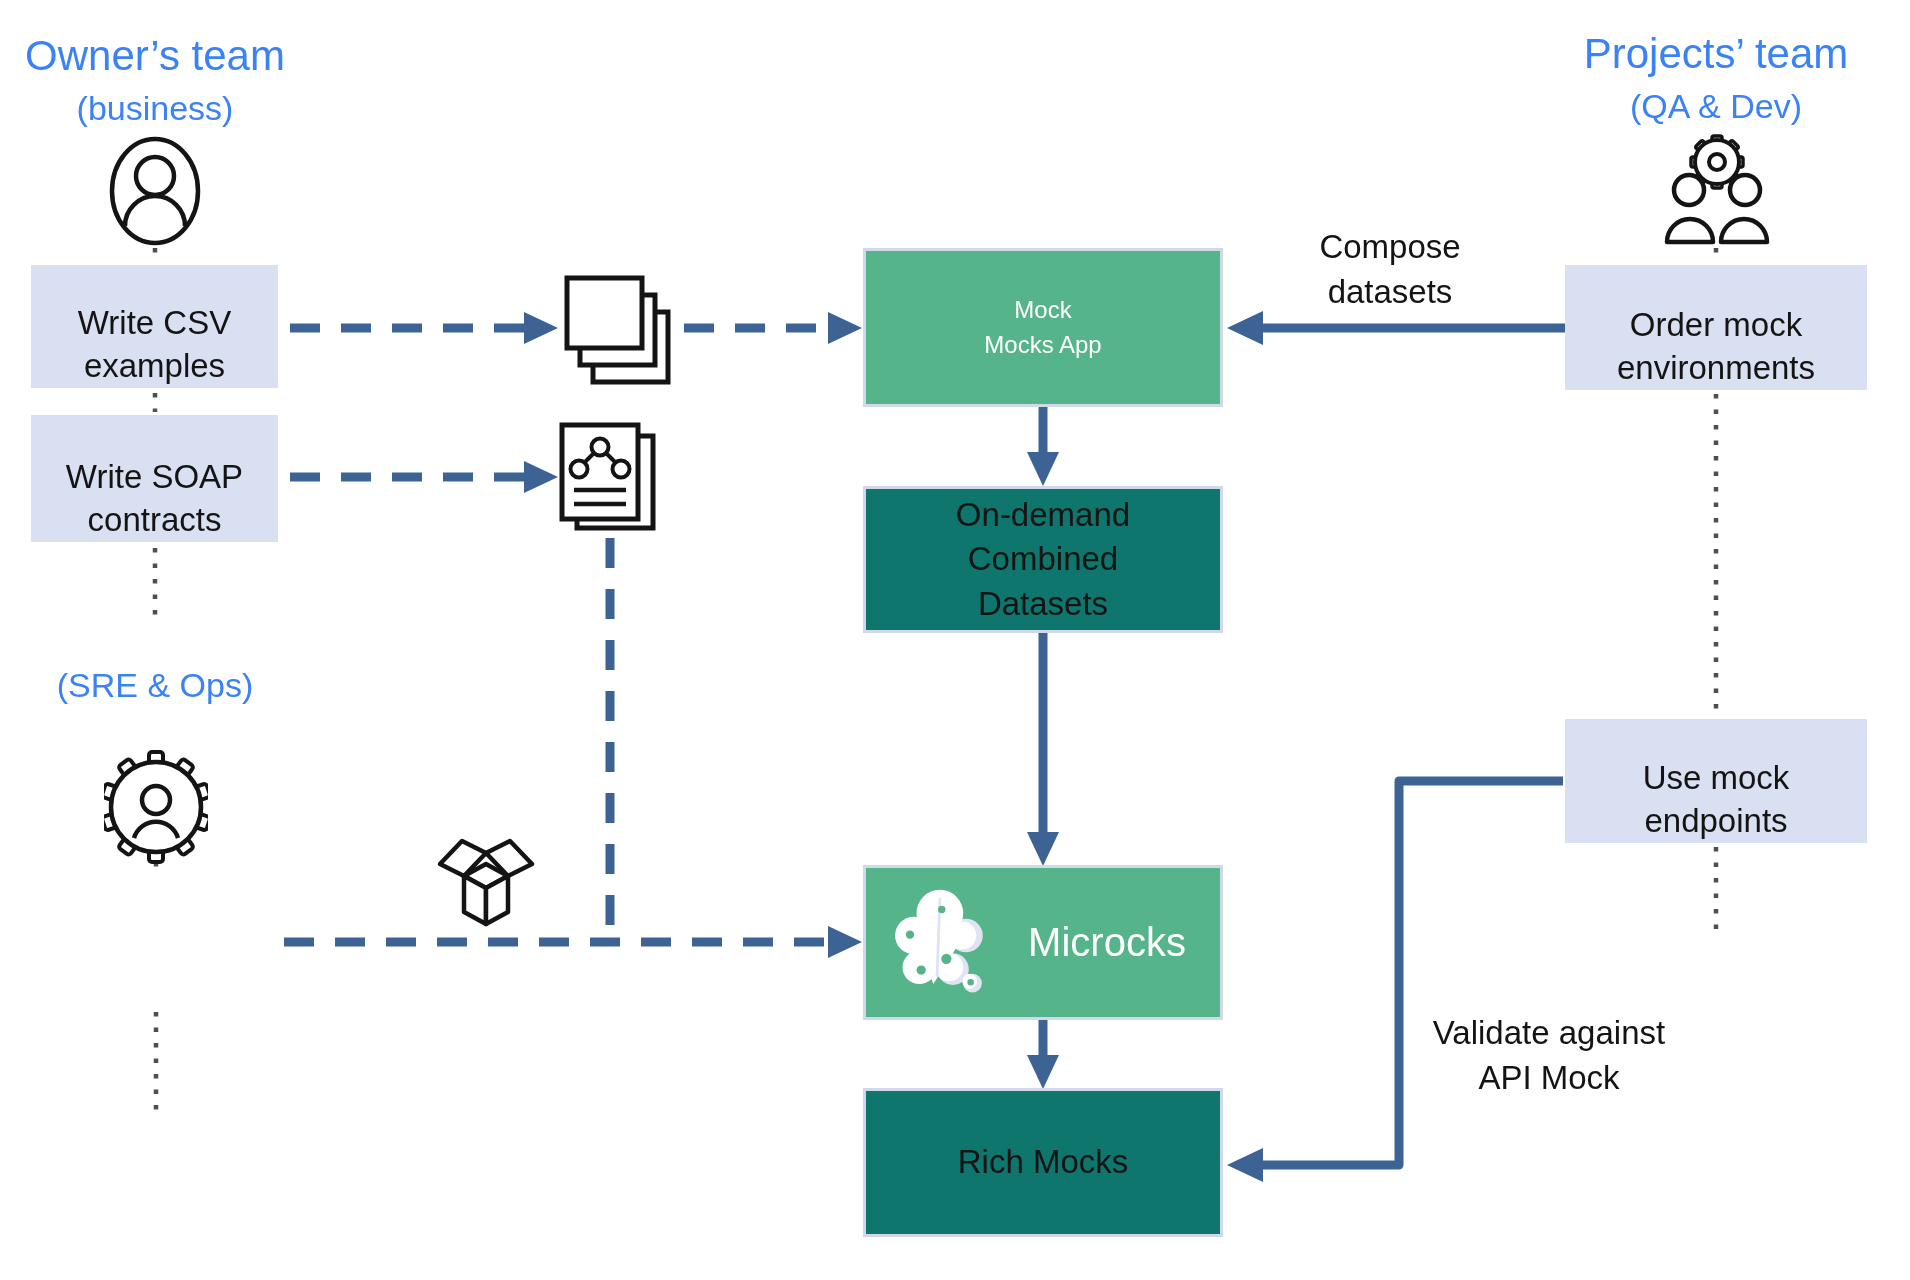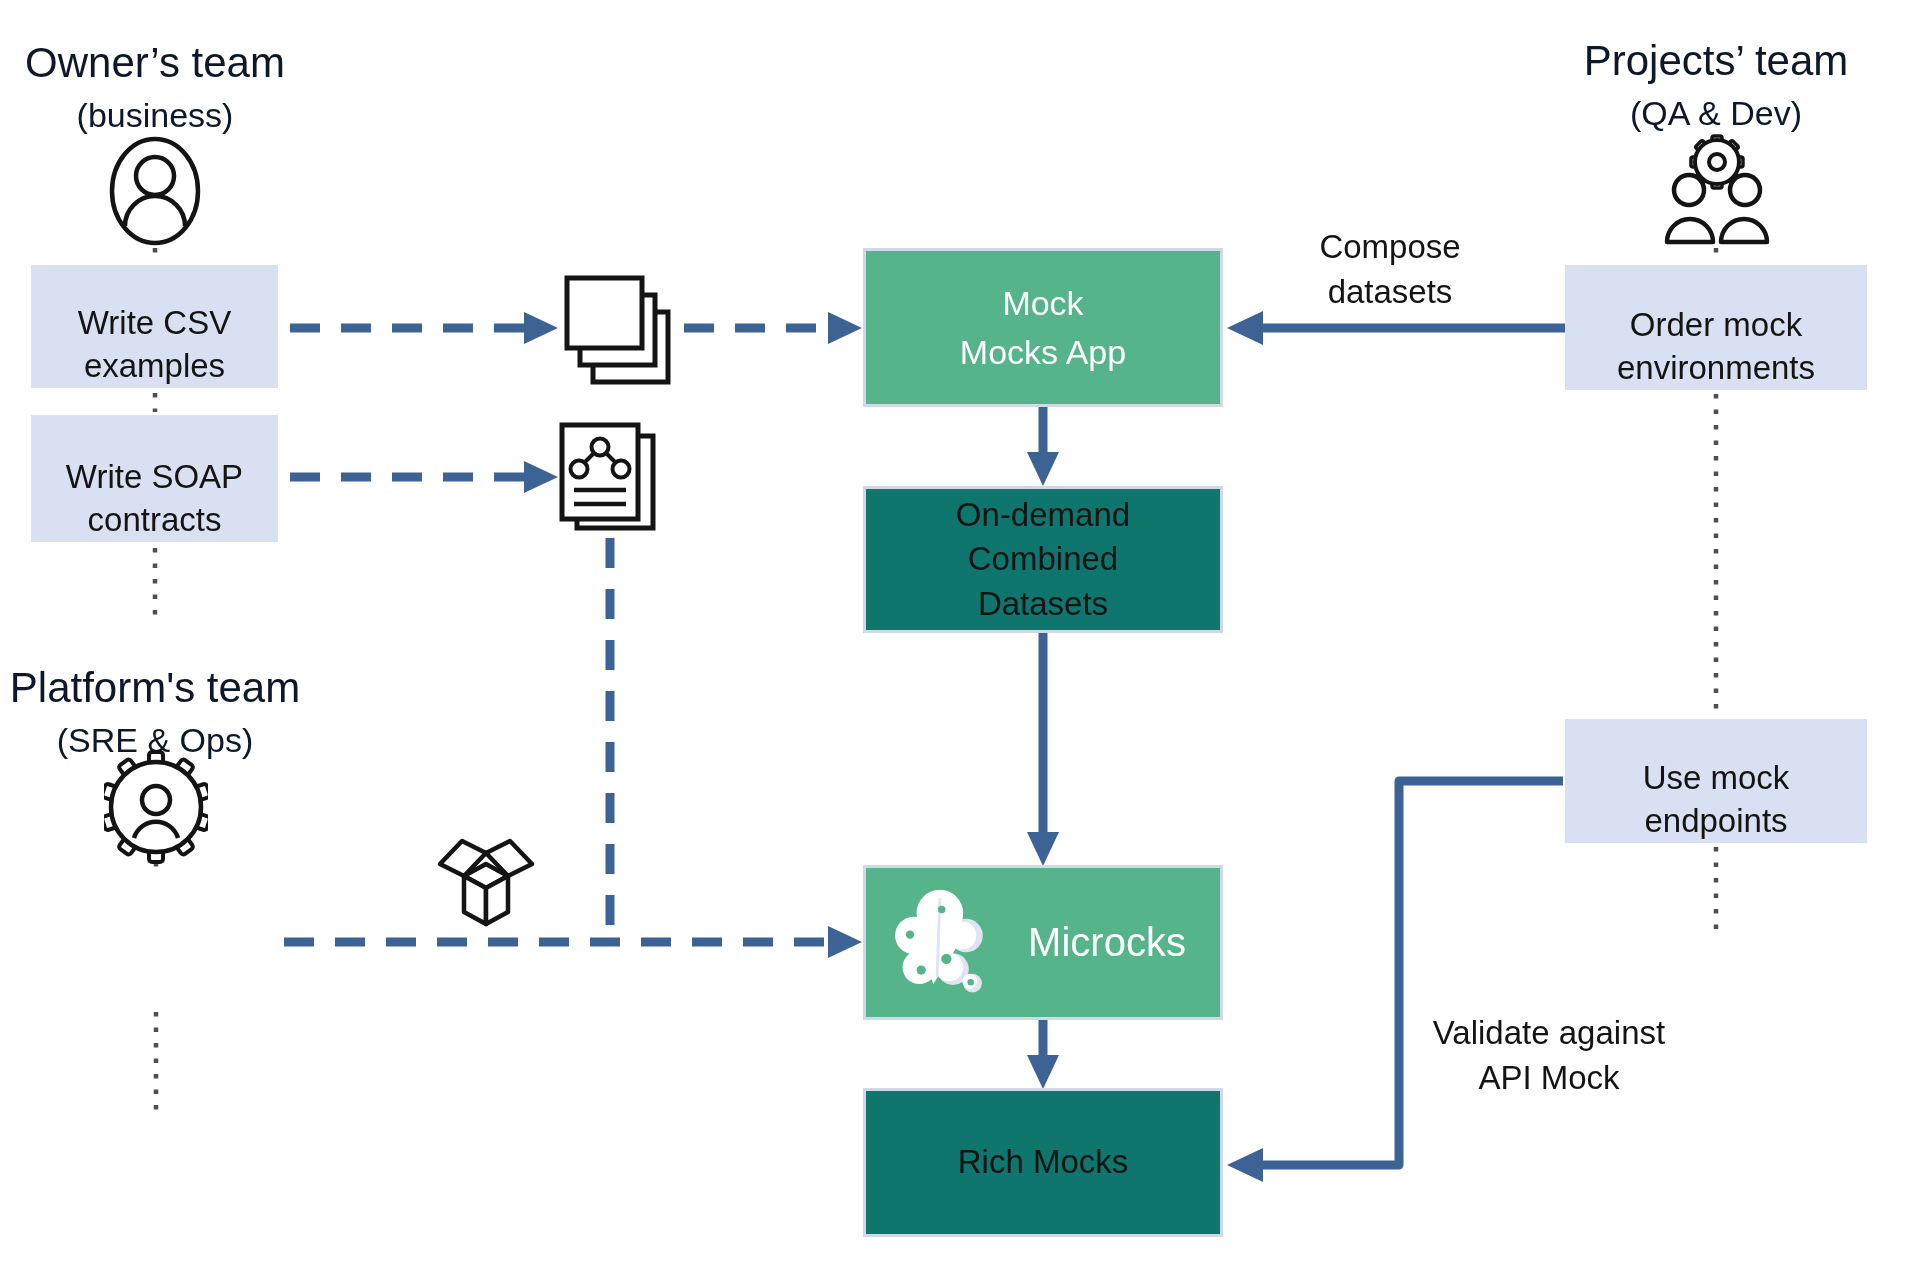--- a/index.html
+++ b/index.html
@@ -15,28 +15,28 @@
   .solid{stroke:#3d6394;stroke-width:9;fill:none;}
   .dash {stroke:#3d6394;stroke-width:9;fill:none;stroke-dasharray:30 21;}
   .dot  {stroke:#4f4f4f;stroke-width:4.5;fill:none;stroke-dasharray:4.5 11;}
   .head {fill:#3d6394;stroke:none;}
 
   
   .node{position:absolute;display:flex;align-items:center;justify-content:center;
         text-align:center;box-sizing:border-box;}
   .node .lbl{display:block;}
   .lav{background:#d9e0f2;color:#141414;font-size:33px;line-height:1.32;align-items:flex-end;}
-  .green{background:#55b48a;color:#ffffff;border:3px solid #cfd9ea;font-size:34px;line-height:1.42;}
+  .green{background:#55b48a;color:#ffffff;border:3px solid #cfd9ea;font-size:24px;line-height:1.42;}
   .gold{background:#0f766e;color:#141414;border:3px solid #cfd9ea;font-size:33px;line-height:1.34;}
   .col-left  {left:31px;  width:247px;}
   .col-right {left:1565px;width:302px;}
   .col-center{left:863px; width:360px;}
 
   
-  .team{position:absolute;width:310px;text-align:center;color:#0f172a;margin-top:7px;}
+  .team{position:absolute;width:310px;text-align:center;color:#3b82f6;}
   .team .t{font-size:42px;line-height:1.15;}
   .team .s{font-size:34px;line-height:1.2;margin-top:8px;}
 
   
   .ann{position:absolute;width:300px;text-align:center;color:#141414;
        font-size:33px;line-height:45px;}
 
   
   .ink{stroke:#141414;fill:#ffffff;}
   .inknf{stroke:#141414;fill:none;}
@@ -102,21 +102,20 @@
       <polygon class="head" points="1227,1165 1263,1148 1263,1182"></polygon>
     </g>
   </svg>
 
   <div class="team" style="left:0px;top:32px;">
     <div class="t">Owner’s team</div>
     <div class="s">(business)</div>
   </div>
 
   <div class="team" style="left:0px;top:657px;">
-    <div class="t">Platform's team</div>
     <div class="s">(SRE &amp; Ops)</div>
   </div>
 
   <div class="team" style="left:1561px;top:30px;">
     <div class="t">Projects’ team</div>
     <div class="s">(QA &amp; Dev)</div>
   </div>
 
   <svg class="abs" style="left:106px;top:134px;" width="98" height="114" viewBox="0 0 98 114">
     <ellipse class="inknf" cx="49" cy="57" rx="43" ry="52" stroke-width="4.5"></ellipse>

